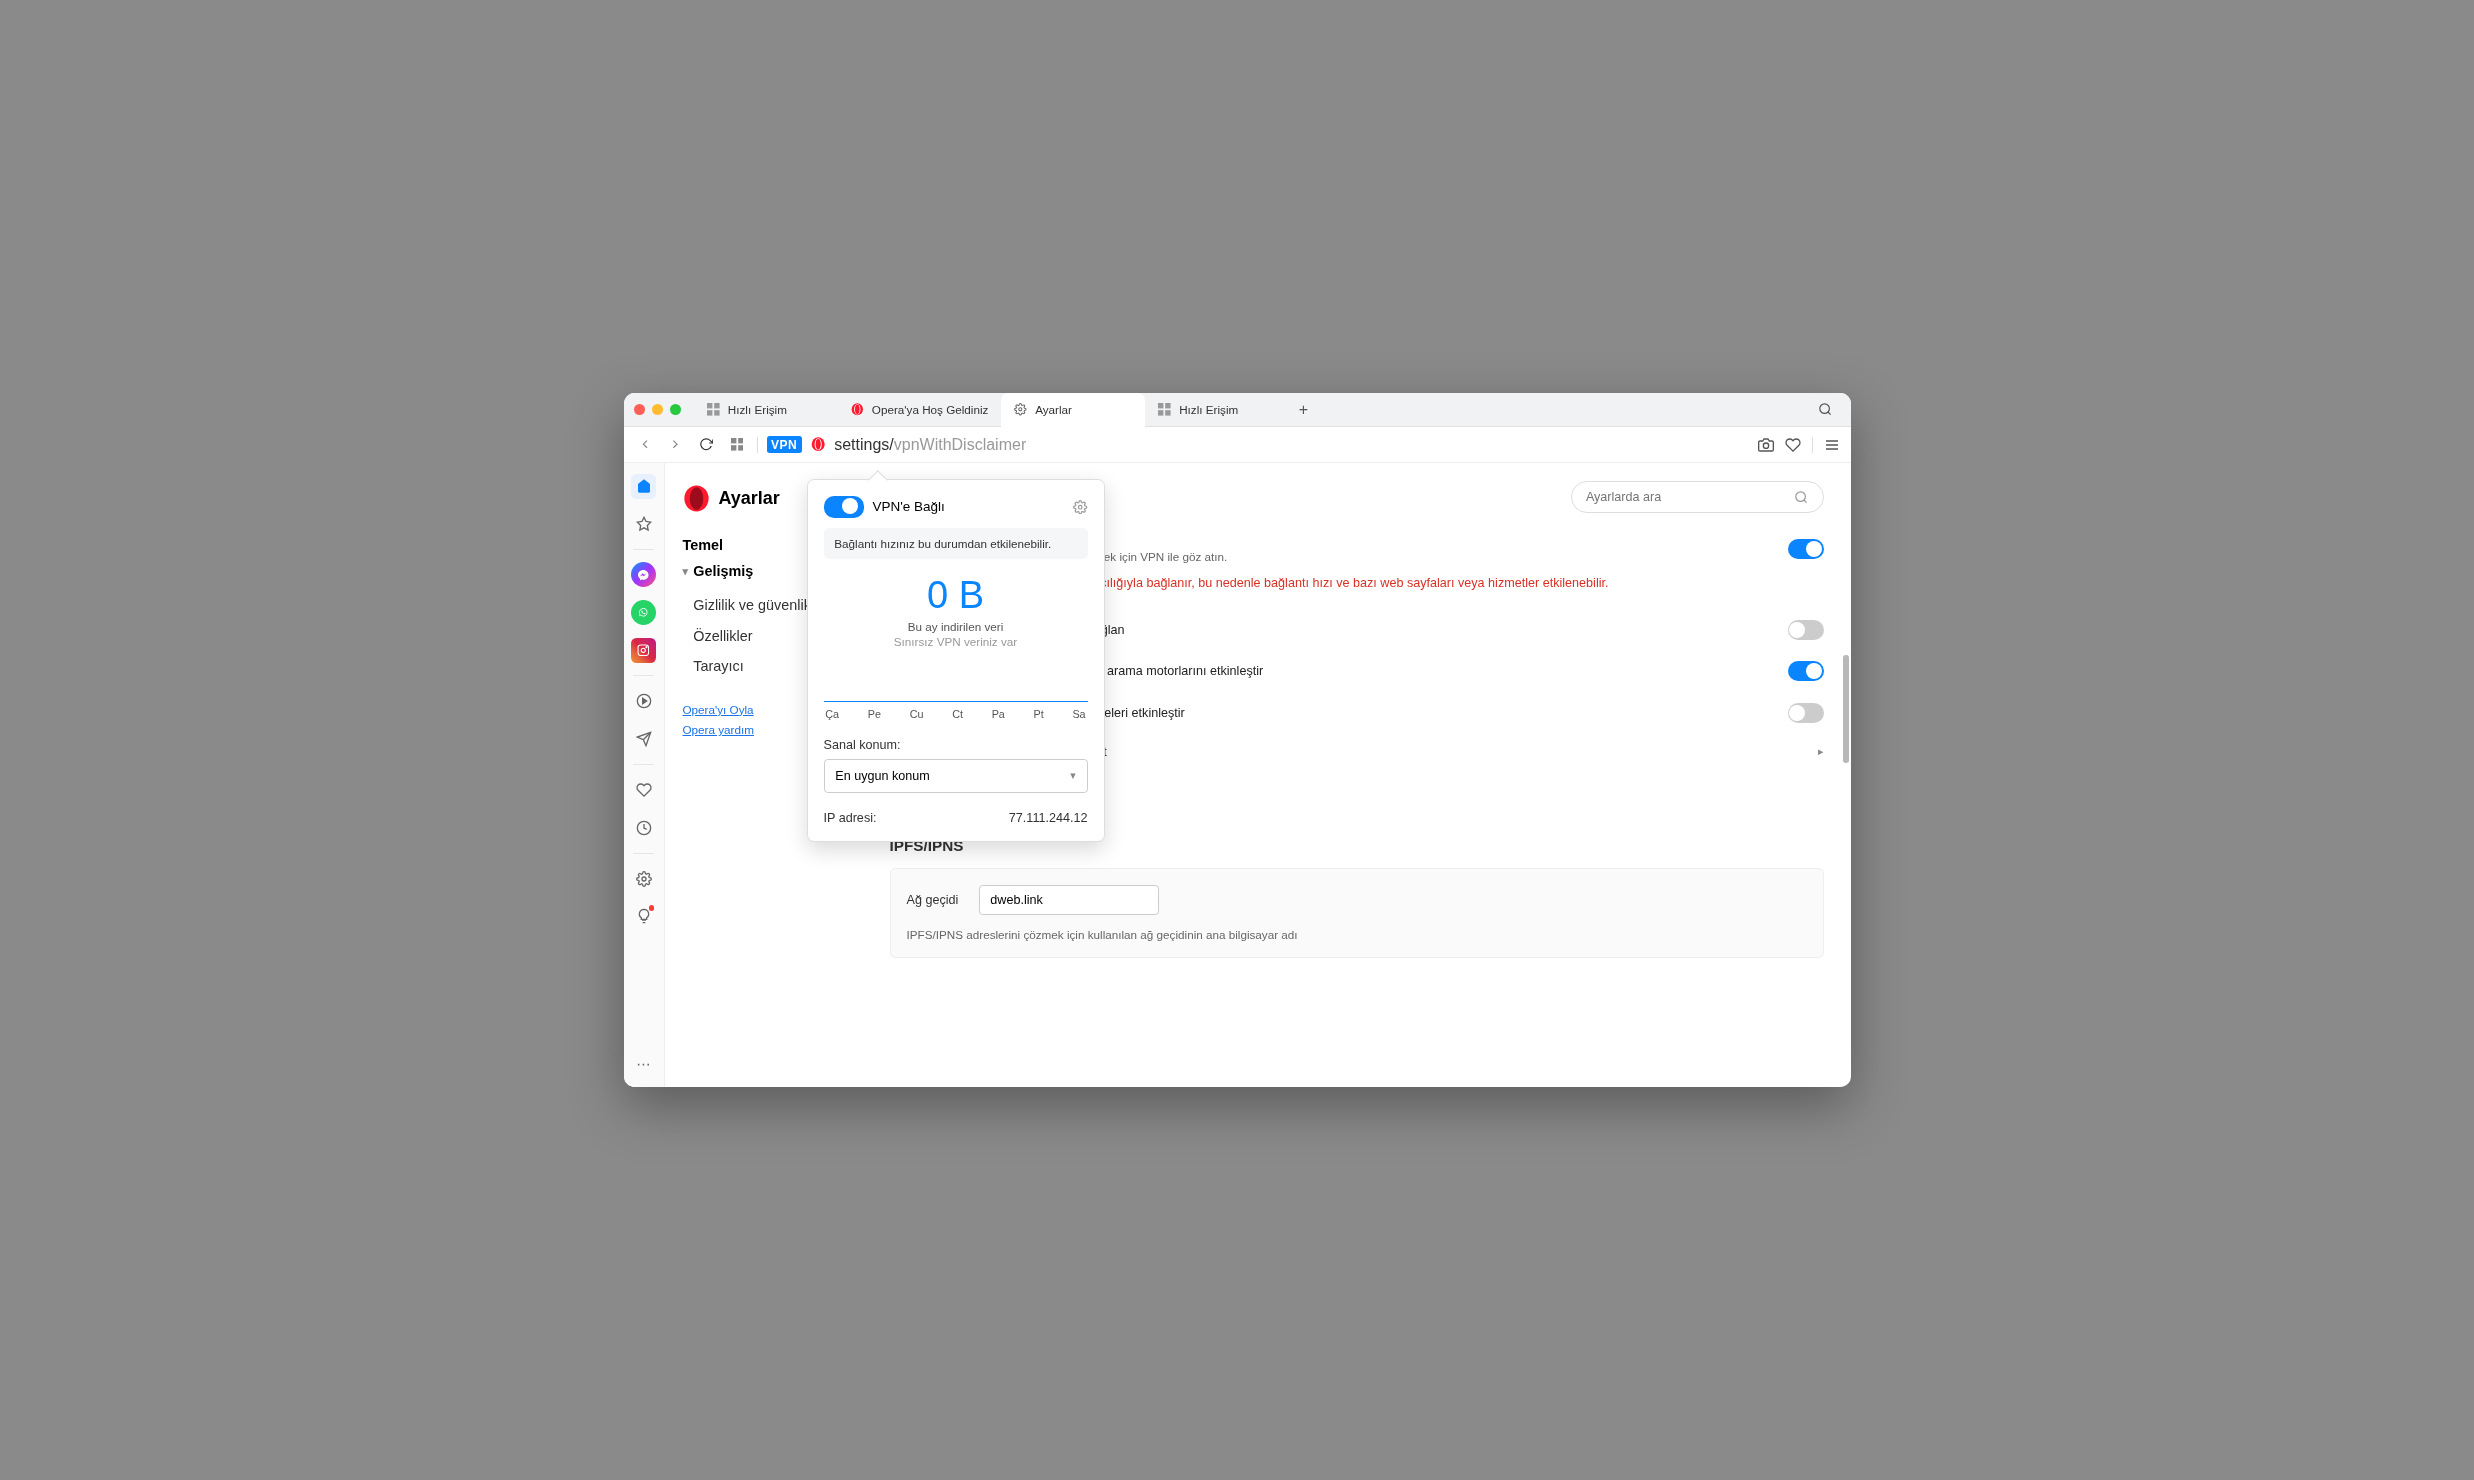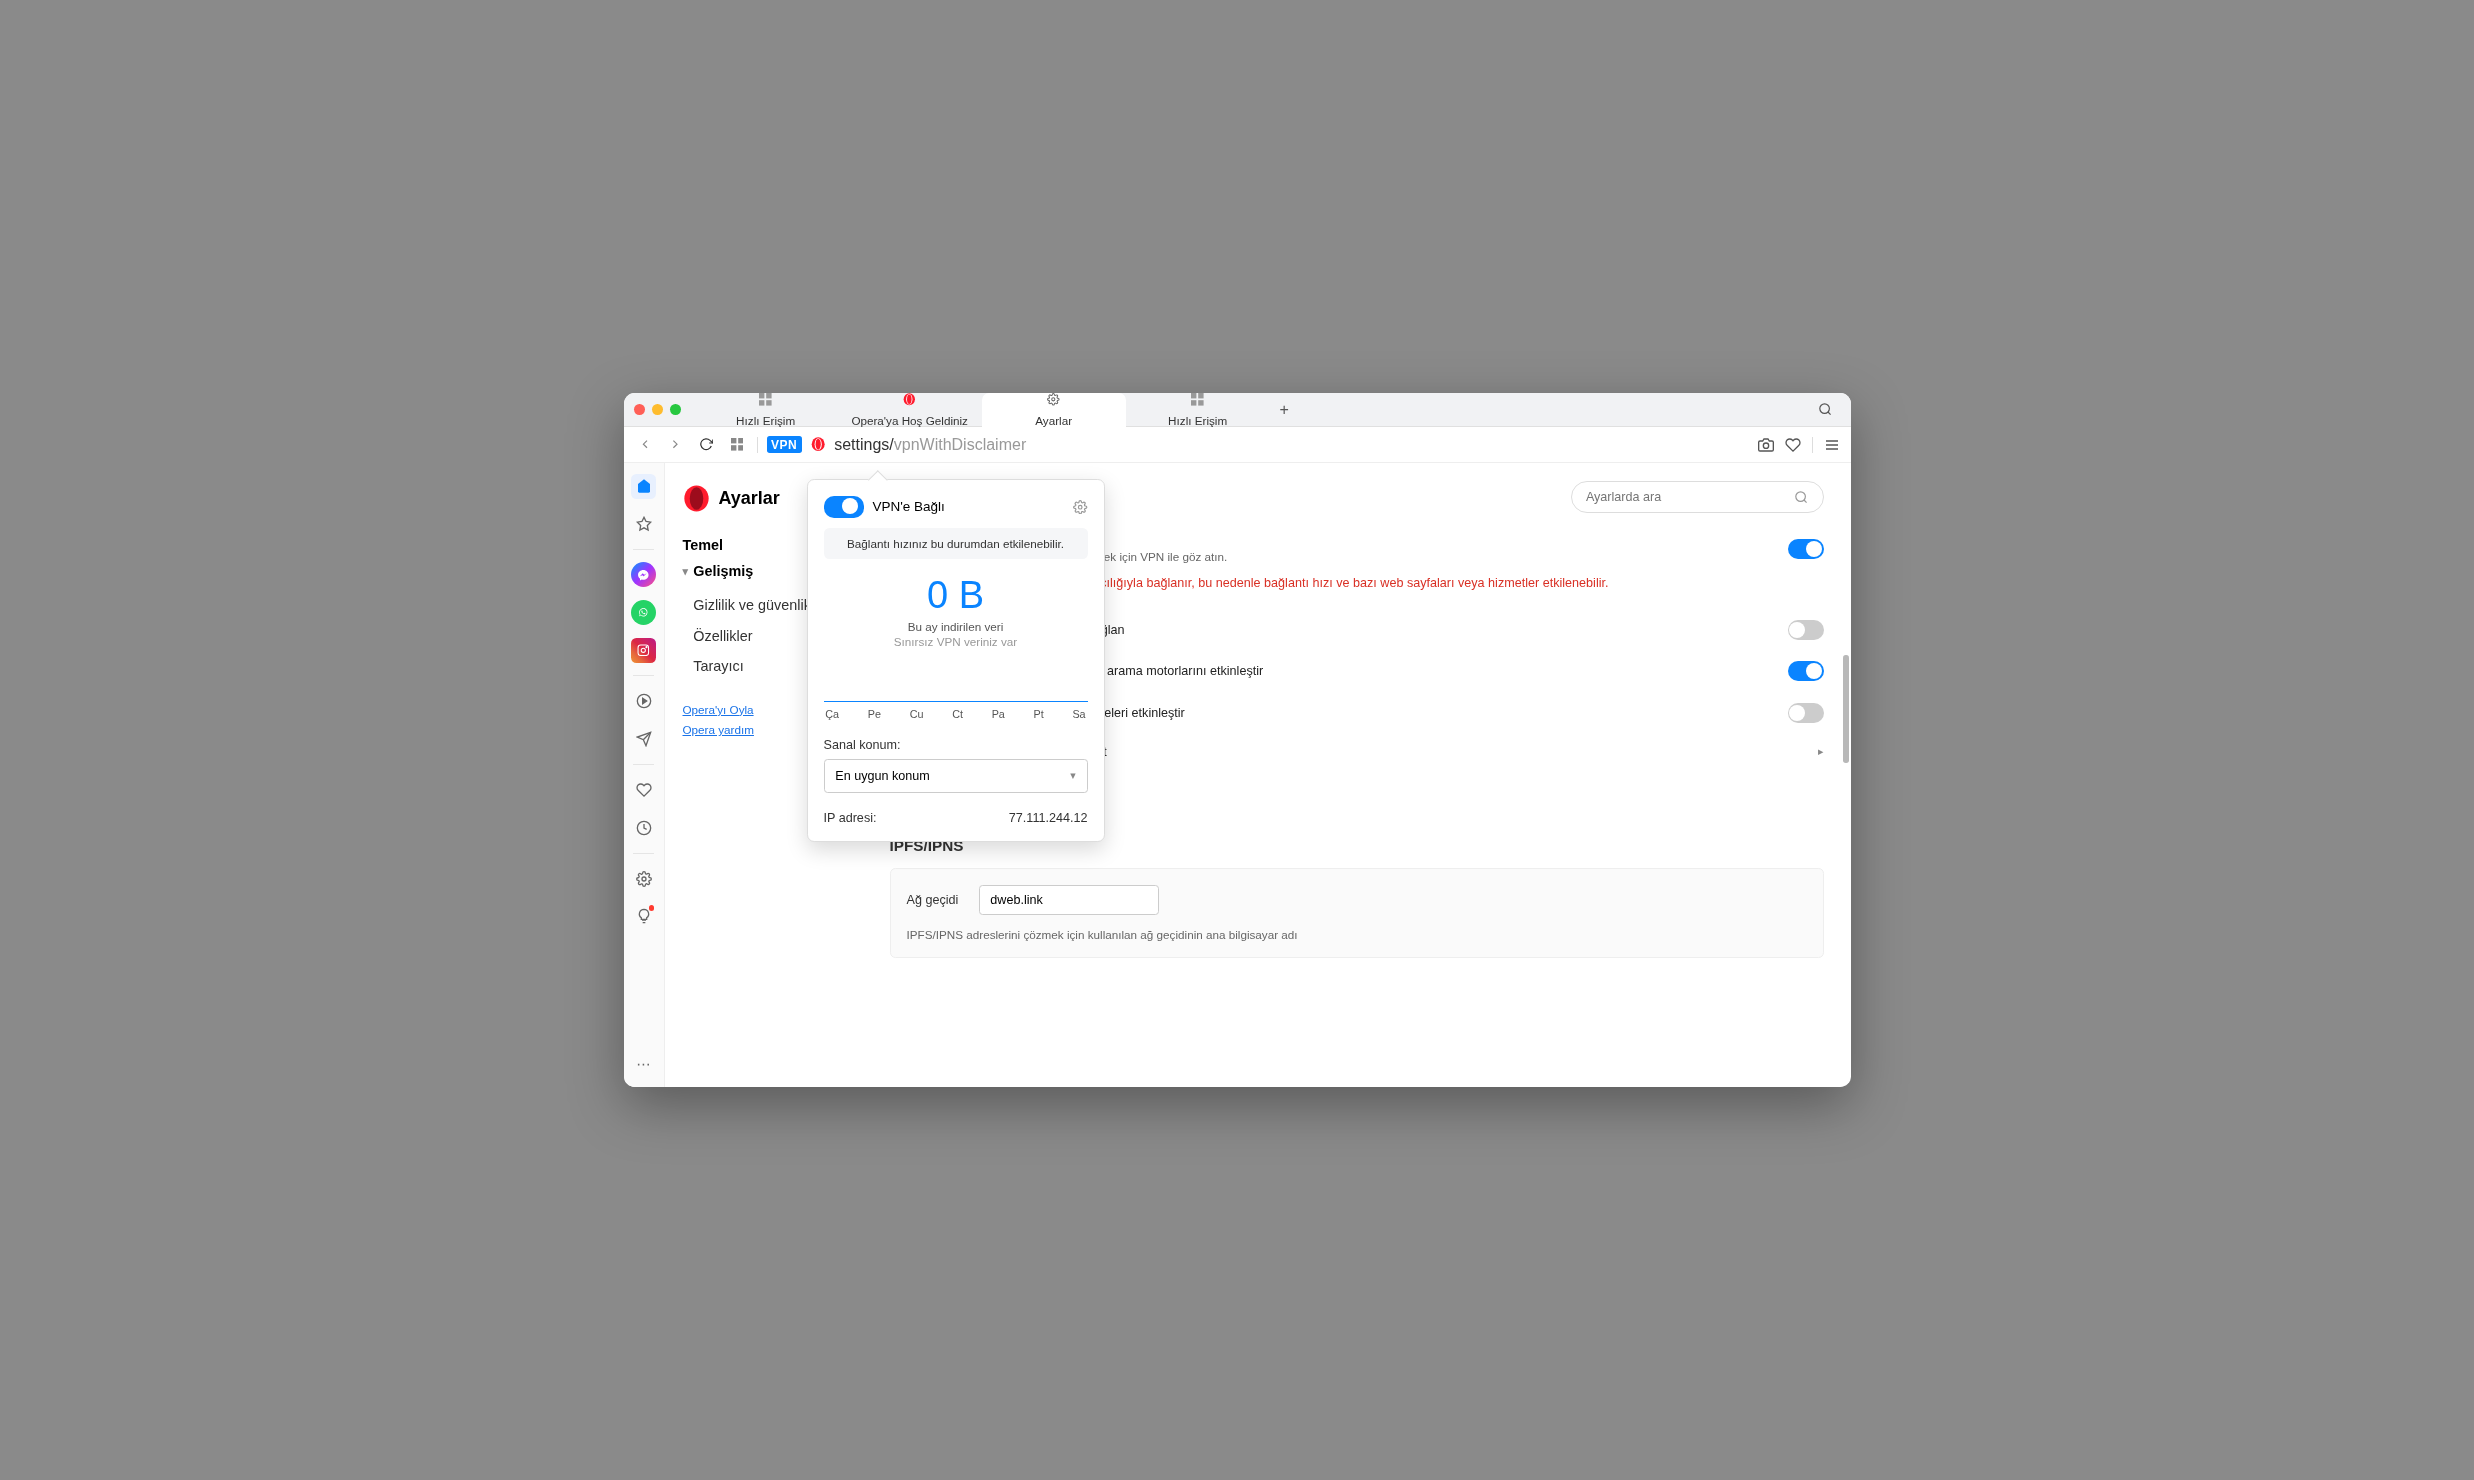--- a/index.html
+++ b/index.html
@@ -6,21 +6,21 @@
 body { font-family: -apple-system, BlinkMacSystemFont, "Segoe UI", sans-serif; background: #8a8a8a; display: flex; align-items: center; justify-content: center; min-height: 100vh; padding: 36px; }
 .window { width: 1227px; height: 694px; background: #fff; border-radius: 10.8px; box-shadow: 0 18px 54px rgba(0,0,0,0.35); overflow: hidden; display: flex; flex-direction: column; position: relative; }
 
 
 .tabstrip { height: 34px; background: #f1f2f4; display: flex; align-items: center; padding: 0 7.2px 0 10.8px; border-bottom: 0.9px solid #e0e0e0; }
 .traffic { display: flex; gap: 7.2px; margin-right: 12.6px; }
 .traffic span { width: 10.8px; height: 10.8px; border-radius: 50%; }
 .traffic .red { background: #ff5f57; }
 .traffic .yellow { background: #febc2e; }
 .traffic .green { background: #28c840; }
-.tab { display: flex; align-items: center; gap: 7.2px; padding: 0 12.6px; height: 34px; font-size: 11.7px; color: #333; cursor: pointer; position: relative; min-width: 144px; flex-direction: column; }
+.tab { display: flex; align-items: center; gap: 7.2px; padding: 0 12.6px; height: 34px; font-size: 11.7px; color: #333; cursor: pointer; position: relative; min-width: 144px; }
 .tab.active { background: #fff; border-top-left-radius: 7.2px; border-top-right-radius: 7.2px; }
 .tab .tab-icon { width: 14.4px; height: 14.4px; display: flex; align-items: center; justify-content: center; }
 .newtab { width: 29px; height: 29px; display: flex; align-items: center; justify-content: center; cursor: pointer; color: #555; font-size: 16px; }
 .tabspacer { flex: 1; }
 .searchbtn { width: 29px; height: 29px; display: flex; align-items: center; justify-content: center; cursor: pointer; color: #555; margin-right: 3.6px; }
 
 
 .urlbar { height: 36px; background: #fff; display: flex; align-items: center; padding: 0 10.8px; border-bottom: 0.9px solid #eee; gap: 9px; }
 .nav-btn { width: 21.6px; height: 21.6px; display: flex; align-items: center; justify-content: center; color: #888; cursor: pointer; }
 .vpn-badge { background: #0a84ff; color: #fff; font-size: 12px; font-weight: 700; padding: 1.8px 4.5px; border-radius: 2.7px; letter-spacing: 0.5px; }
@@ -75,21 +75,21 @@
 .field-row label { font-size: 12.6px; color: #333; width: 54px; }
 .field-row input { border: 0.9px solid #ccc; border-radius: 3.6px; padding: 7.2px 10.8px; font-size: 12.6px; width: 180px; }
 .card-desc { font-size: 11.7px; color: #666; }
 
 
 .vpn-popup { position: absolute; top: 16px; left: 142px; width: 298px; background: #fff; border: 0.9px solid #ddd; border-radius: 7.2px; box-shadow: 0 7.2px 21.6px rgba(0,0,0,0.15); padding: 16px; z-index: 100; }
 .vpn-popup::before { content: ''; position: absolute; top: -7.2px; left: 63px; width: 12.6px; height: 12.6px; background: #fff; border-left: 0.9px solid #ddd; border-top: 0.9px solid #ddd; transform: rotate(45deg); }
 .vpn-head { display: flex; align-items: center; gap: 9px; margin-bottom: 10.8px; }
 .vpn-title { font-size: 13.5px; font-weight: 500; flex: 1; }
 .gear { color: #999; cursor: pointer; }
-.vpn-notice { background: #f5f6f8; border-radius: 5.4px; padding: 9px 10.8px; font-size: 11.7px; color: #333; text-align: center; margin-bottom: 14.4px; }
+.vpn-notice { background: #f5f6f8; border-radius: 5.4px; padding: 9px 10.8px; font-size: 11.7px; color: #333; text-align: left; margin-bottom: 14.4px; }
 .vpn-big { font-size: 38px; font-weight: 400; color: #0a84ff; text-align: center; }
 .vpn-caption { text-align: center; font-size: 11.7px; color: #555; margin-top: 3.6px; }
 .vpn-sub { text-align: center; font-size: 11.7px; color: #999; margin-top: 1.8px; margin-bottom: 18px; }
 .chart { height: 36px; border-bottom: 1.8px solid #0a84ff; margin-bottom: 5.4px; }
 .days { display: flex; justify-content: space-between; font-size: 10.8px; color: #555; margin-bottom: 18px; padding: 0 1.8px; }
 .vpn-label { font-size: 12.6px; color: #333; margin-bottom: 7.2px; }
 .vpn-select { width: 100%; border: 0.9px solid #ccc; border-radius: 3.6px; padding: 9px 10.8px; font-size: 12.6px; background: #fff; cursor: pointer; display: flex; justify-content: space-between; align-items: center; margin-bottom: 18px; text-align: right; }
 .ip-row { display: flex; justify-content: space-between; font-size: 12.6px; color: #333; }
 
 .chevron { color: #888; font-size: 10.8px; }

